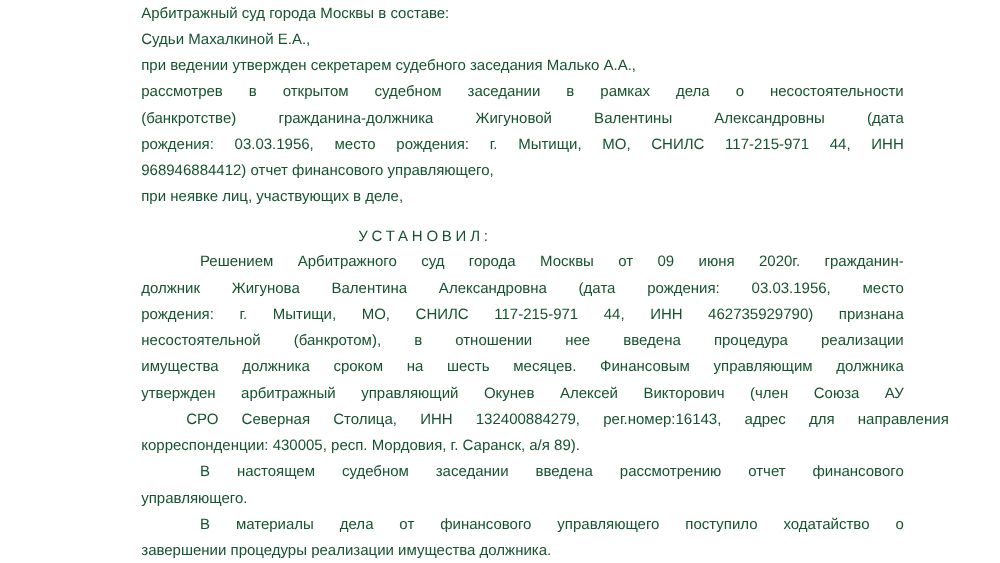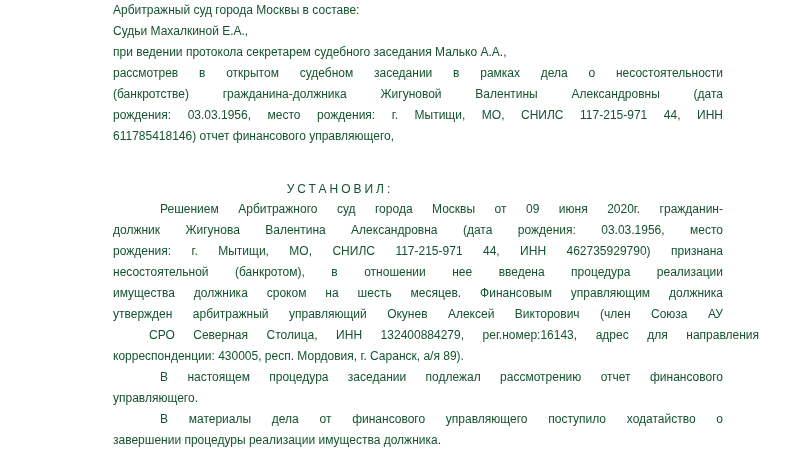--- a/index.html
+++ b/index.html
@@ -20,33 +20,34 @@
   .ln.left { text-align-last: left; }
   .ln.ind { left: 160px; width: 563px; }
   .ln.center { left: 0; width: 680px; text-align-last: center; letter-spacing: 3px; }
 </style>
 </head>
 <body>
 
 <div class="page">
   <div class="ln left" style="top:0px;">Арбитражный суд города Москвы в составе:</div>
   <div class="ln left" style="top:21px;">Судьи Махалкиной Е.А.,</div>
-  <div class="ln left" style="top:42px;">при ведении протокола секретарем судебного заседания Малько А.А.,</div>
+  <div class="ln left" style="top:42px;">при ведении утвержден секретарем судебного заседания Малько А.А.,</div>
   <div class="ln" style="top:84px;">(банкротстве) гражданина-должника Жигуновой Валентины Александровны (дата</div>
   <div class="ln" style="top:63px;">рассмотрев в открытом судебном заседании в рамках дела о несостоятельности</div>
   <div class="ln" style="top:105px;">рождения: 03.03.1956, место рождения: г. Мытищи, МО, СНИЛС 117-215-971 44, ИНН</div>
-  <div class="ln left" style="top:126px;">611785418146) отчет финансового управляющего,</div>
+  <div class="ln left" style="top:126px;">968946884412) отчет финансового управляющего,</div>
+  <div class="ln left" style="top:147px;">при неявке лиц, участвующих в деле,</div>
 
   <div class="ln center" style="top:179px;">УСТАНОВИЛ:</div>
 
   <div class="ln ind" style="top:199px;">Решением Арбитражного суд города Москвы от 09 июня 2020г. гражданин-</div>
   <div class="ln" style="top:220px;">должник Жигунова Валентина Александровна (дата рождения: 03.03.1956, место</div>
   <div class="ln" style="top:241px;">рождения: г. Мытищи, МО, СНИЛС 117-215-971 44, ИНН 462735929790) признана</div>
   <div class="ln" style="top:283px;">имущества должника сроком на шесть месяцев. Финансовым управляющим должника</div>
   <div class="ln" style="top:262px;">несостоятельной (банкротом), в отношении нее введена процедура реализации</div>
   <div class="ln" style="top:304px;">утвержден арбитражный управляющий Окунев Алексей Викторович (член Союза АУ</div>
   <div class="ln" style="top:325px;margin-left:36px;">СРО Северная Столица, ИНН 132400884279, рег.номер:16143, адрес для направления</div>
   <div class="ln left" style="top:346px;">корреспонденции: 430005, респ. Мордовия, г. Саранск, а/я 89).</div>
-  <div class="ln ind" style="top:367px;">В настоящем процедура заседании подлежал рассмотрению отчет финансового</div>
+  <div class="ln ind" style="top:367px;">В настоящем судебном заседании введена рассмотрению отчет финансового</div>
   <div class="ln left" style="top:388px;">управляющего.</div>
   <div class="ln ind" style="top:409px;">В материалы дела от финансового управляющего поступило ходатайство о</div>
   <div class="ln left" style="top:430px;">завершении процедуры реализации имущества должника.</div>
 </div>
 
 </body></html>

